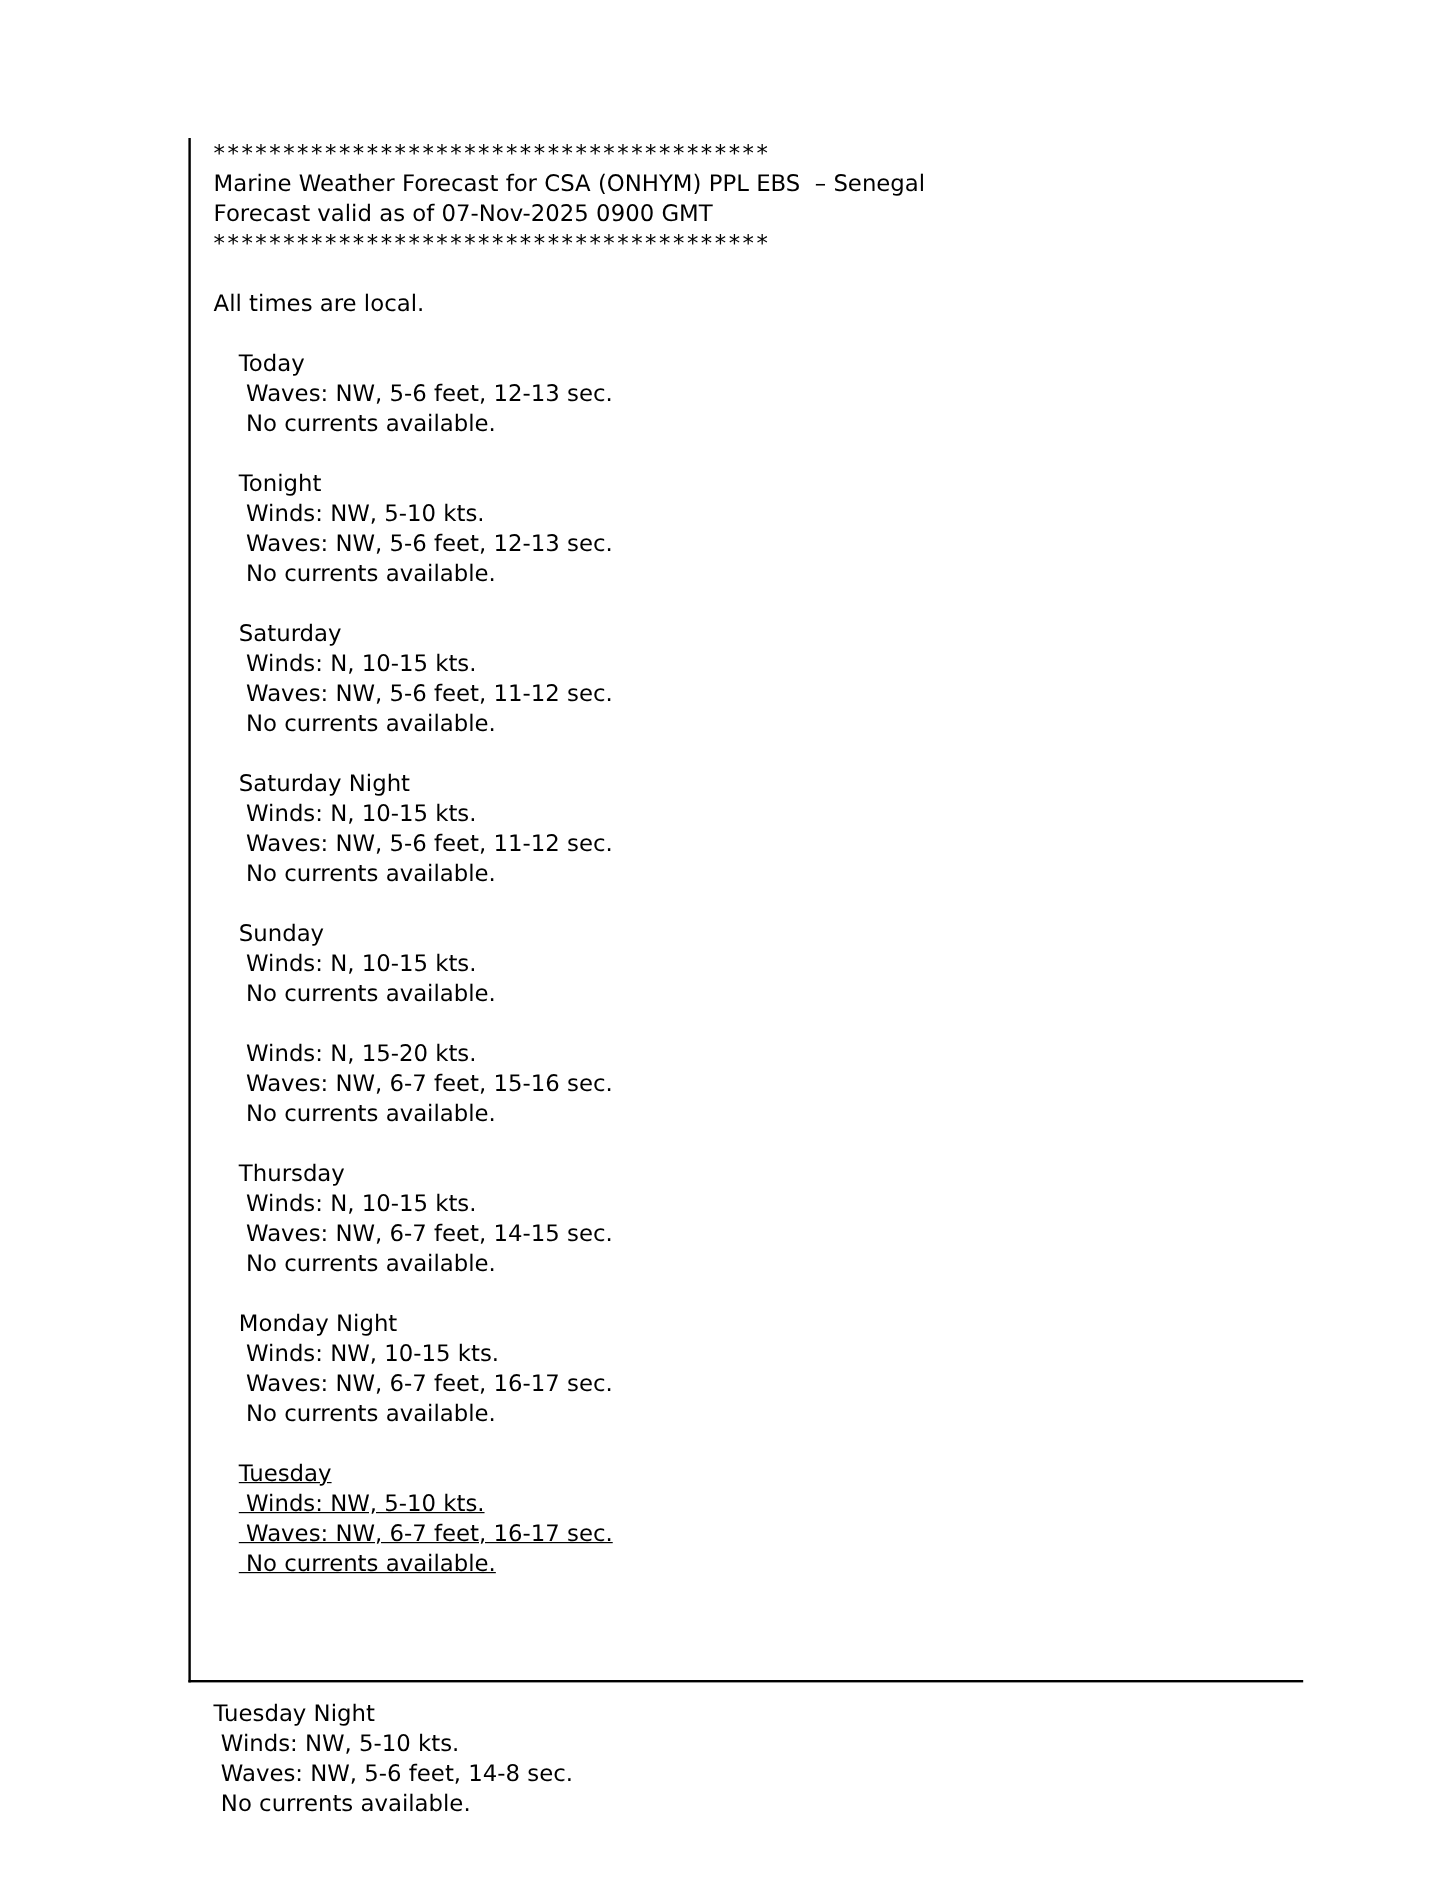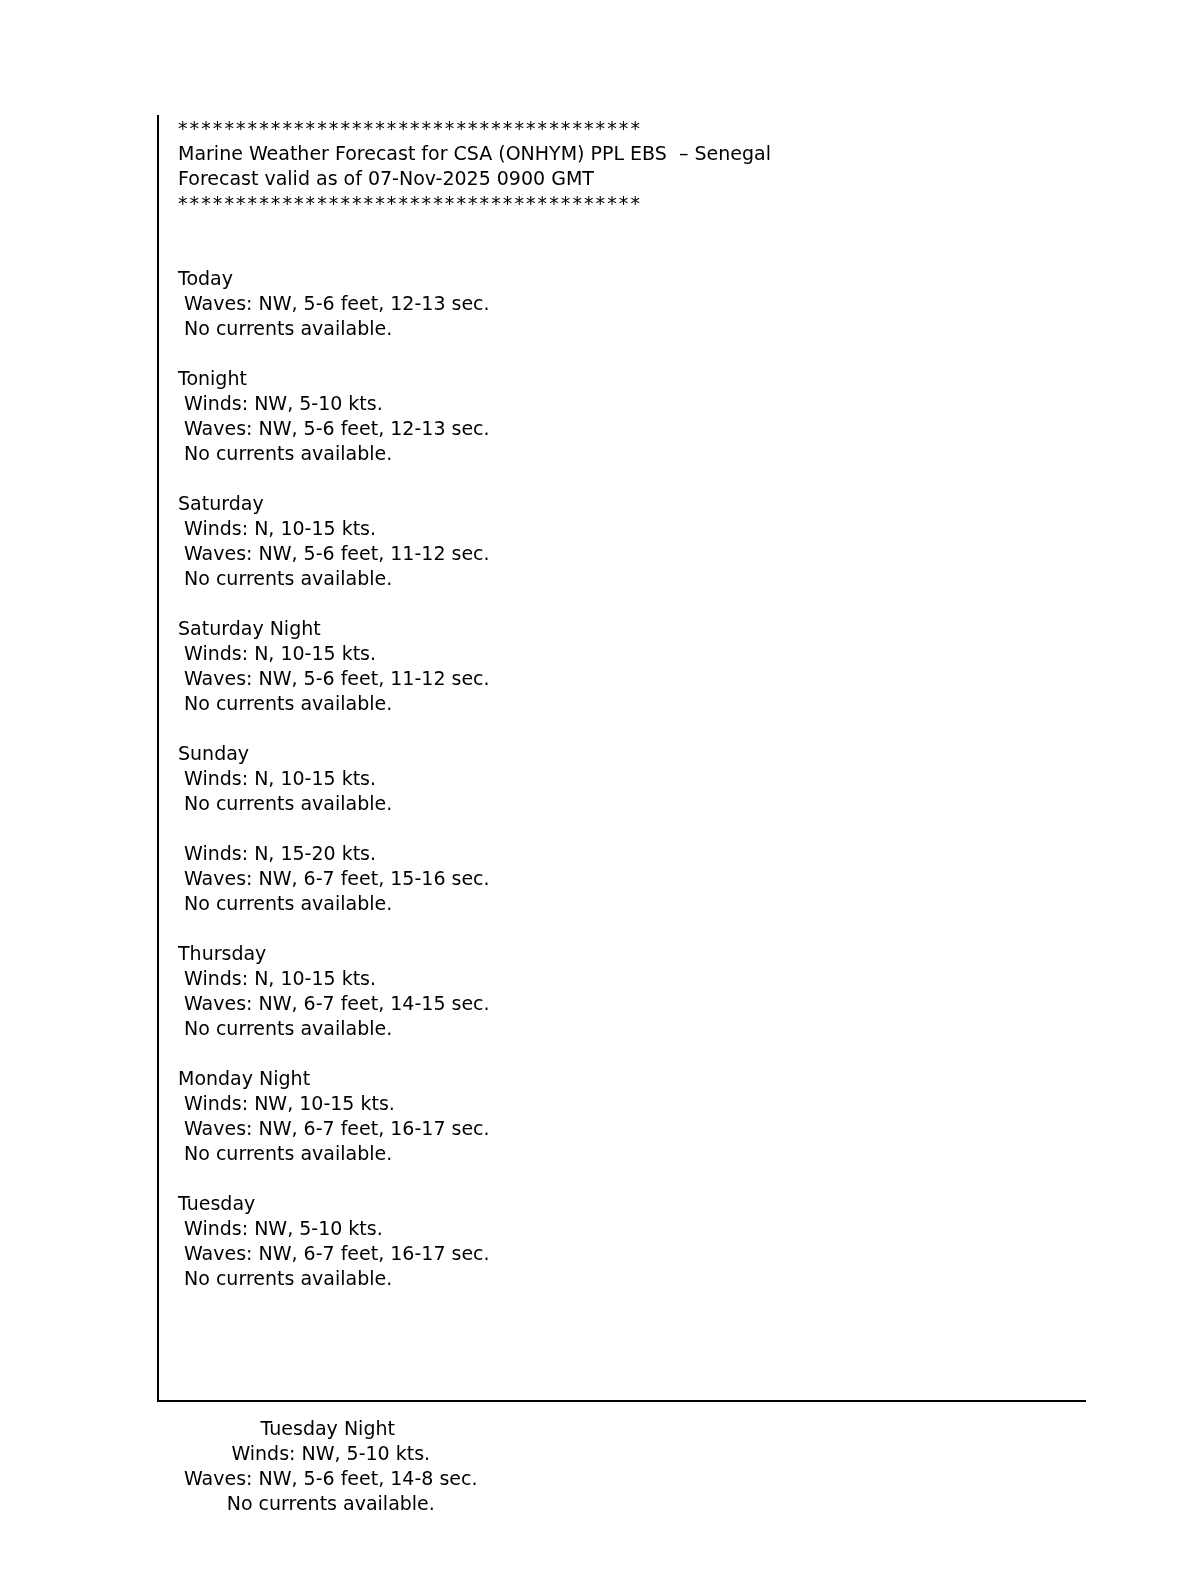--- a/index.html
+++ b/index.html
@@ -21,38 +21,39 @@
     overflow: hidden;
   }
   .content { padding: 1px 0 0 19px; }
   .line {
     font-size: 19px;
     line-height: 25px;
     white-space: pre;
   }
   .sep { letter-spacing: 2.1px; }
   .blank { height: 25px; }
-  .fsec { margin-bottom: 25px; }
-  .fsec:last-child { margin-bottom: 0; }
+  .fsec { margin-bottom: 25px; margin-left: 21px; }
+  .fsec:last-child { margin-bottom: 0; text-decoration: underline; }
   .below {
     position: absolute;
-    left: 178px; top: 1416px; text-align: center;
+    left: 178px; top: 1416px;
   }
 </style>
 </head>
 <body>
 
 <div class="frame">
   <div class="content">
 
     <div class="line sep">****************************************</div>
     <div class="line">Marine Weather Forecast for CSA (ONHYM) PPL EBS  – Senegal</div>
     <div class="line">Forecast valid as of 07-Nov-2025 0900 GMT</div>
     <div class="line sep">****************************************</div>
     <div class="blank"></div>
+    <div class="line">All times are local.</div>
     <div class="blank"></div>
 
     <div class="fsec">
       <div class="line">Today</div>
       <div class="line"> Waves: NW, 5-6 feet, 12-13 sec.</div>
       <div class="line"> No currents available.</div>
     </div>
 
     <div class="fsec">
       <div class="line">Tonight</div>

